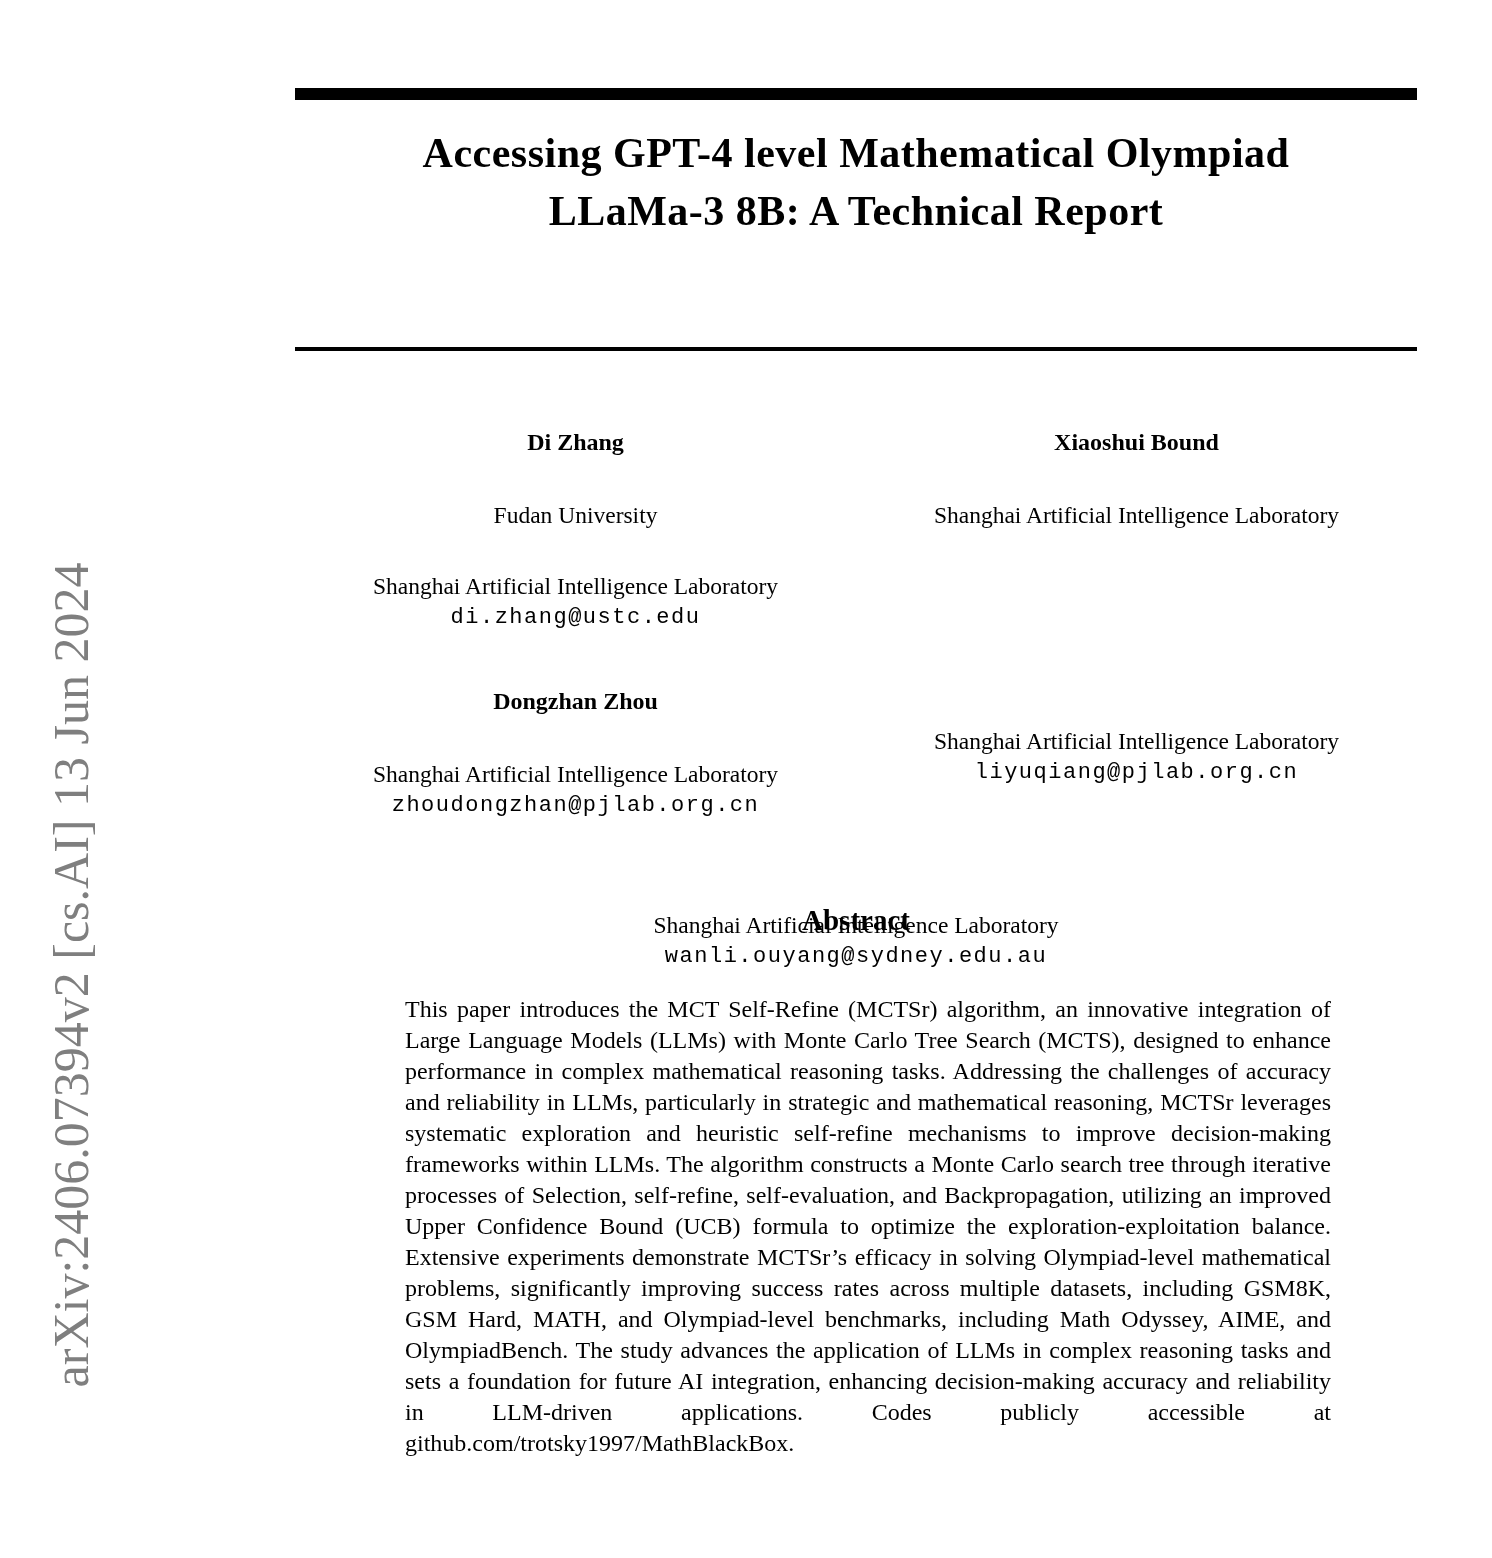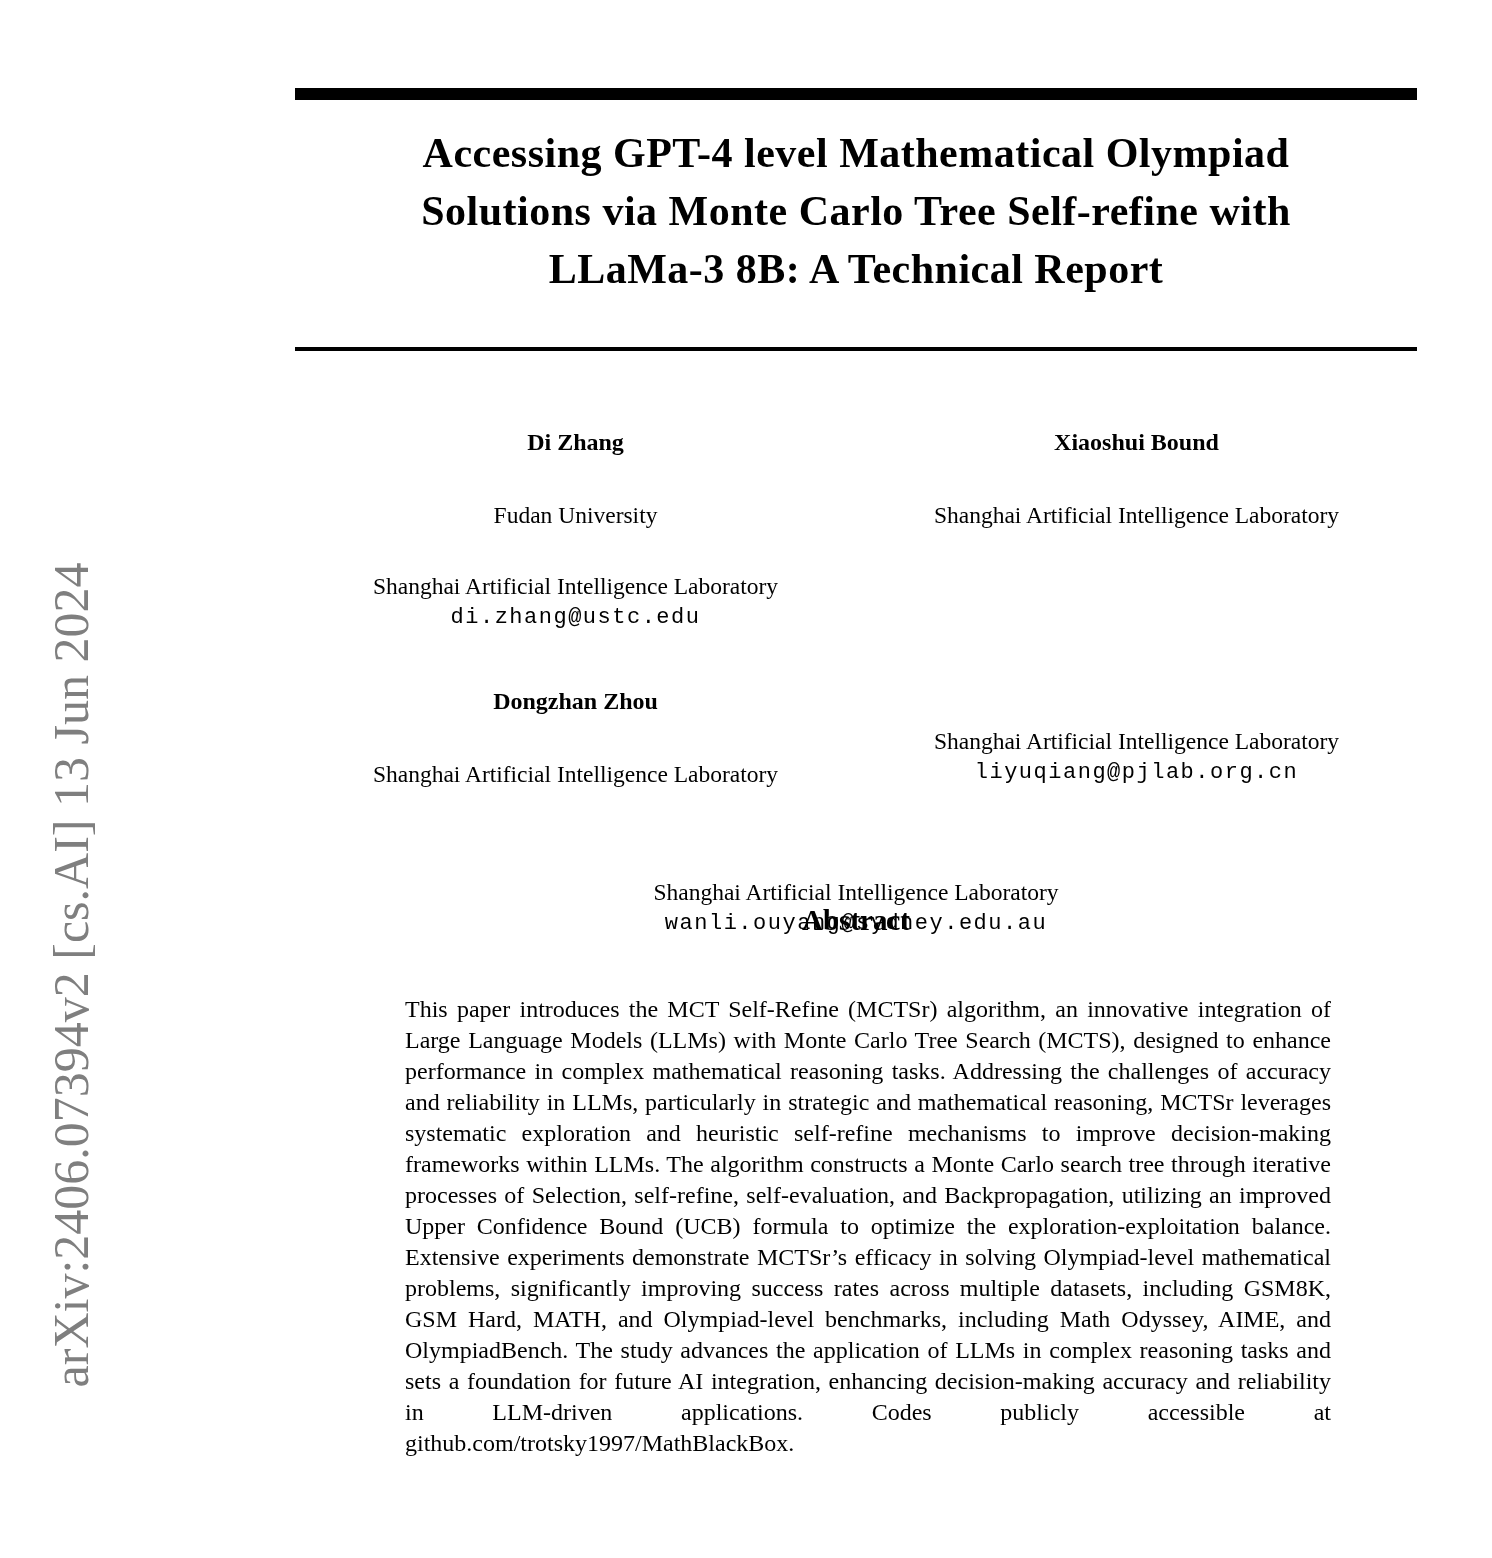--- a/index.html
+++ b/index.html
@@ -114,21 +114,20 @@
 <body>
 
 <div class="page">
 
   <div class="arxiv-strip">arXiv:2406.07394v2  [cs.AI]  13 Jun 2024</div>
 
   <div class="rule-thick"></div>
 
   <h1 class="title">
     <span class="title-line">Accessing GPT-4 level Mathematical Olympiad</span>
-    <span class="title-line">Solutions via Monte Carlo Tree Self-refine with</span>
     <span class="title-line">LLaMa-3 8B: A Technical Report</span>
   </h1>
 
   <div class="rule-thin"></div>
 
   <div class="authors">
 
     <div class="author-row row-1">
       <div class="author">
         <div class="author-name">Di Zhang</div>
@@ -139,20 +138,21 @@
       <div class="author">
         <div class="author-name">Xiaoshui Bound</div>
         <div class="author-affil">Shanghai Artificial Intelligence Laboratory</div>
       </div>
     </div>
 
     <div class="author-row row-2">
       <div class="author">
         <div class="author-name">Dongzhan Zhou</div>
         <div class="author-affil">Shanghai Artificial Intelligence Laboratory</div>
+        <div class="author-email">zhoudongzhan@pjlab.org.cn</div>
       </div>
       <div class="author">
         <div class="author-affil">Shanghai Artificial Intelligence Laboratory</div>
         <div class="author-email">liyuqiang@pjlab.org.cn</div>
       </div>
     </div>
 
     <div class="author-row row-3">
       <div class="author">
         <div class="author-affil">Shanghai Artificial Intelligence Laboratory</div>

